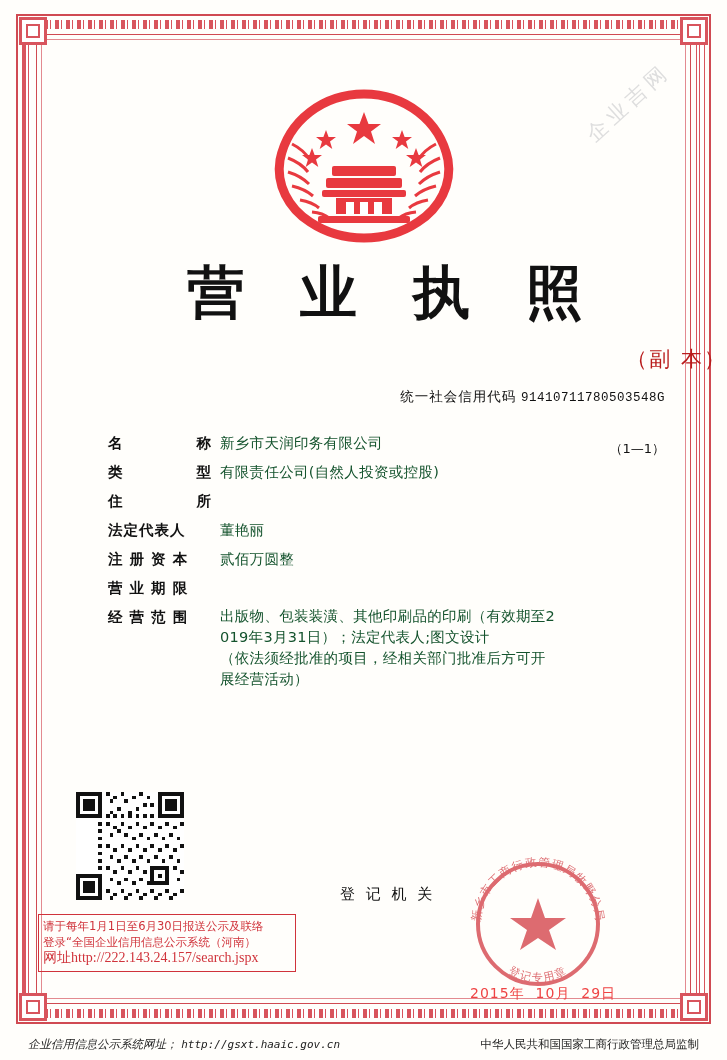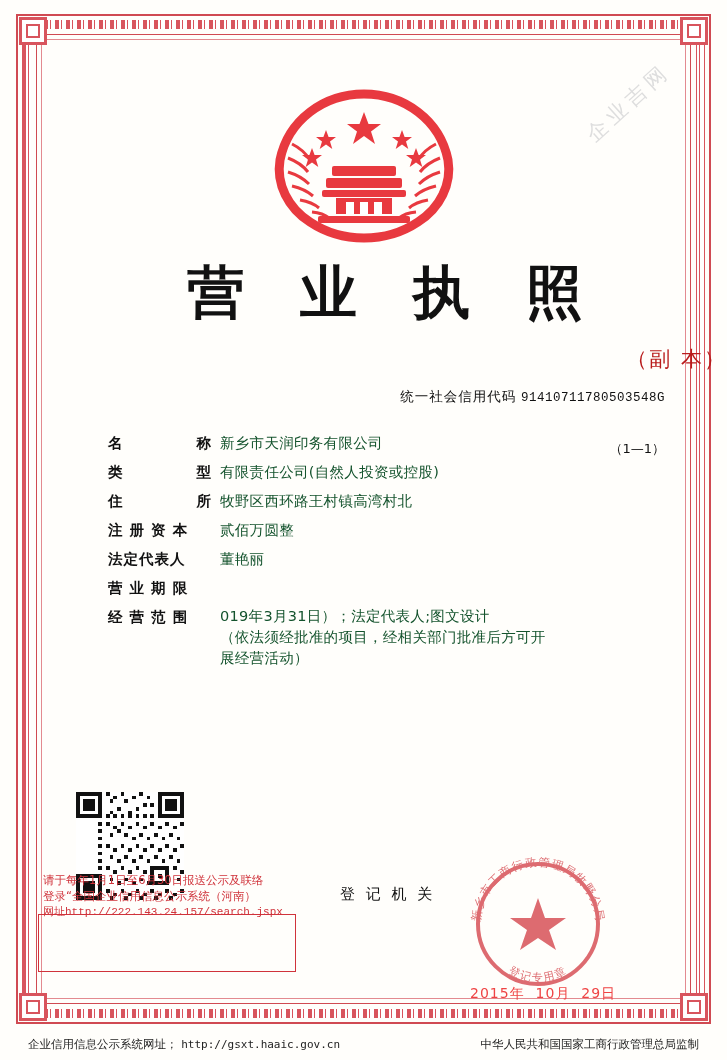--- a/index.html
+++ b/index.html
@@ -186,28 +186,28 @@
     left: 76px;
     top: 792px;
     width: 108px;
     height: 108px;
   }
 
   
   .red-note {
     position: absolute;
     left: 43px;
-    top: 872px;
+    top: 918px;
     width: 245px;
     color: #d0333b;
     font-size: 11.5px;
     line-height: 16px;
     letter-spacing: 0px;
   }
-  .red-note .mono { font-family: Liberation Mono, monospace; font-size: 11px; }
+  .red-note .mono { font-family: Liberation Serif, serif; font-size: 14px; }
   .red-note-box {
     position: absolute;
     left: 38px;
     top: 914px;
     width: 258px;
     height: 58px;
     border: 1.5px solid #d0333b;
     box-sizing: border-box;
   }
 
@@ -244,21 +244,21 @@
   .footer {
     position: absolute;
     left: 28px;
     right: 28px;
     bottom: 8px;
     display: flex;
     justify-content: space-between;
     font-size: 11.5px;
     color: #222;
   }
-  .footer .left { letter-spacing: 0px; }
+  .footer .left { letter-spacing: 0px; font-style: italic; }
   .footer .left .url { font-family: "DejaVu Sans Mono", monospace; font-size: 11px; }
 </style>
 </head>
 <body>
 
 <div class="page">
 
   <div class="border-outer"></div>
   <div class="border-mid"></div>
   <div class="border-inner"></div>
@@ -340,41 +340,41 @@
         <span>型</span>
       </div>
       <div class="val">有限责任公司(自然人投资或控股)</div>
     </div>
 
     <div class="row">
       <div class="key spread2">
         <span>住</span>
         <span>所</span>
       </div>
-      <div class="val">牧野区西环路王村镇高湾村北</div>
+    </div>
+
+    <div class="row">
+      <div class="key">法定代表人</div>
+      <div class="val">董艳丽</div>
     </div>
 
     <div class="row">
       <div class="key">注 册 资 本</div>
       <div class="val">贰佰万圆整</div>
     </div>
 
-    <div class="row">
-      <div class="key">法定代表人</div>
-      <div class="val">董艳丽</div>
-    </div>
-
 
     <div class="row">
       <div class="key">营 业 期 限</div>
     </div>
 
     <div class="row scope">
       <div class="key">经 营 范 围</div>
       <div class="val">
+        <div>出版物、包装装潢、其他印刷品的印刷（有效期至2</div>
         <div>019年3月31日）；法定代表人;图文设计</div>
         <div>（依法须经批准的项目，经相关部门批准后方可开</div>
         <div>展经营活动）</div>
       </div>
     </div>
   </div>
 
   <div class="qr">
     <svg viewBox="0 0 29 29" width="108" height="108" shape-rendering="crispEdges">
       <rect width="29" height="29" fill="#ffffff"></rect>

